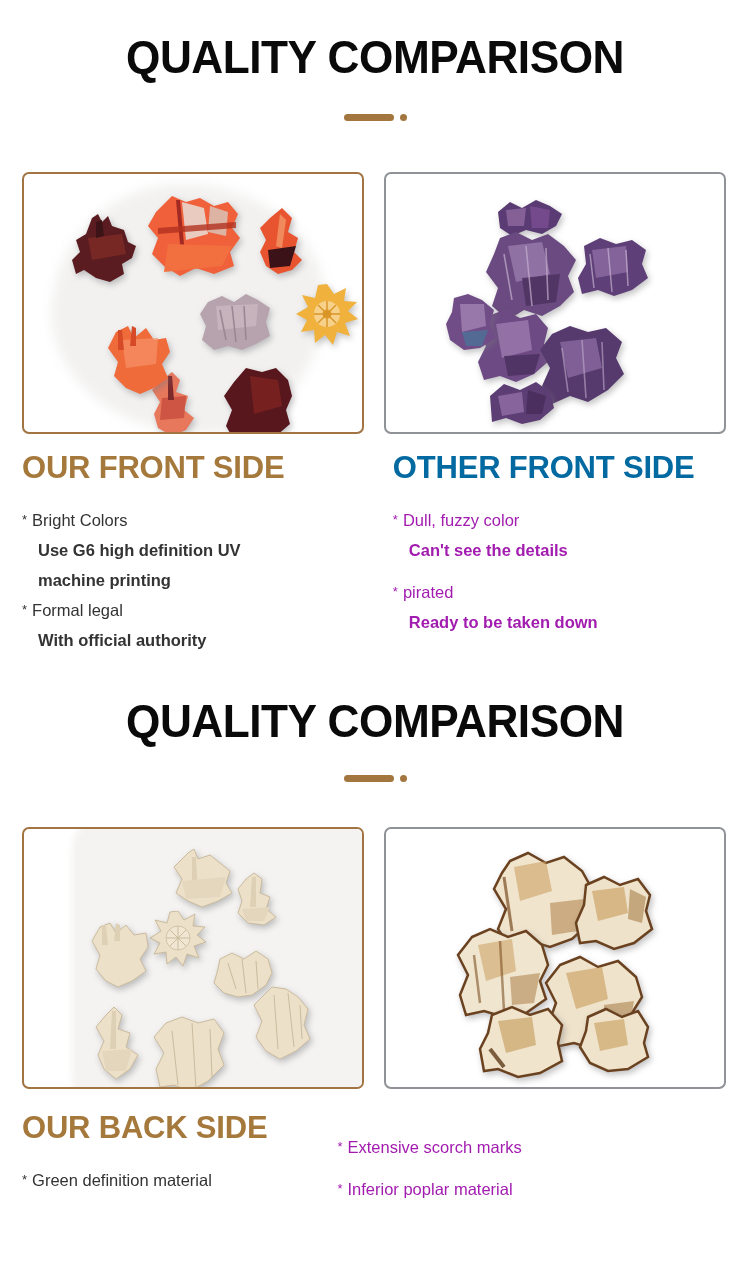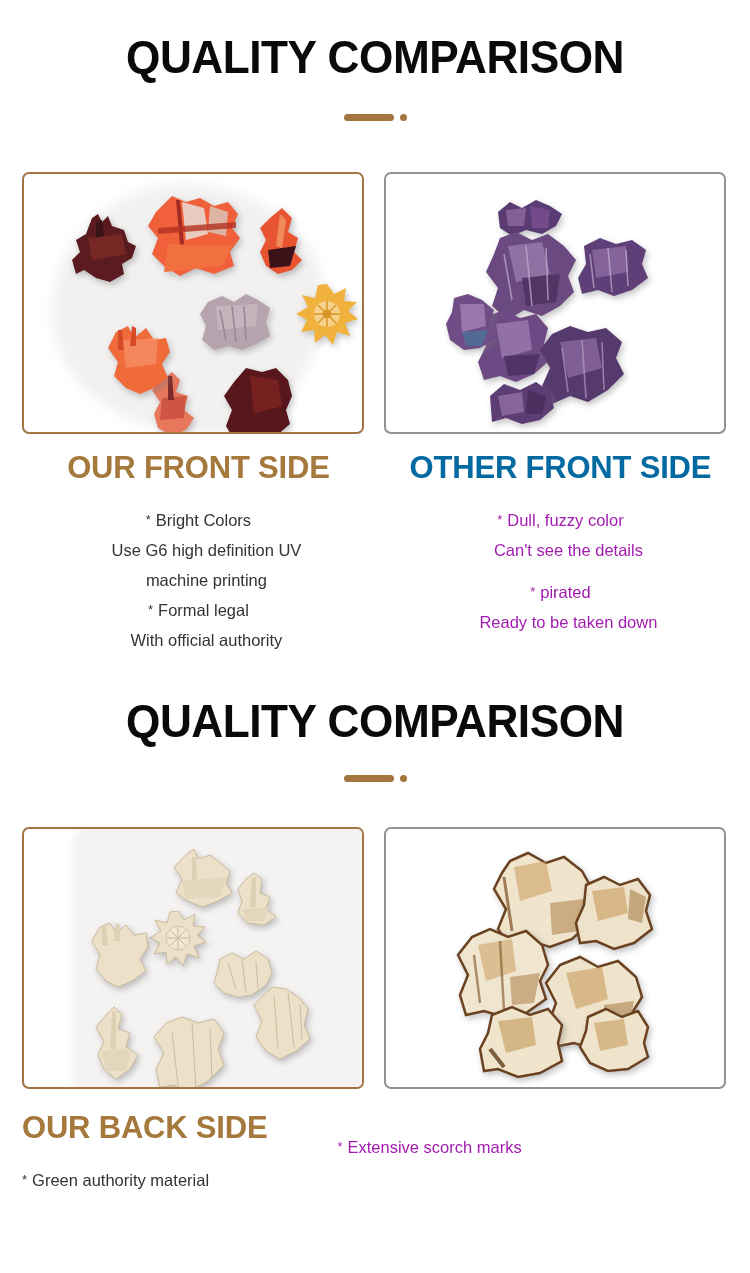--- a/index.html
+++ b/index.html
@@ -114,28 +114,28 @@
   }
   .ours-text   .b-line { color: #333333; }
   .theirs-text .b-line { color: #a21caf; }
 
   .star {
     display: inline-block;
     font-size: 13px;
     vertical-align: 2px;
     margin-right: 5px;
   }
-  .b-sub { padding-left: 16px; }
+  .b-sub { padding-left: 16px; font-weight: bold; }
   .b-sub.flush { padding-left: 0; }
 
   
   #title-1   { position: absolute; top: 33px;  left: 0; width: 750px; }
   #divider-1 { position: absolute; top: 114px; left: 0; width: 750px; }
   #frames-1  { position: absolute; top: 172px; left: 0; width: 750px; }
-  #caps-1    { position: absolute; top: 452px; left: 0; width: 750px; text-align: center; }
+  #caps-1    { position: absolute; top: 452px; left: 0; width: 750px; }
 
   #title-2   { position: absolute; top: 697px; left: 0; width: 750px; }
   #divider-2 { position: absolute; top: 775px; left: 0; width: 750px; }
   #frames-2  { position: absolute; top: 827px; left: 0; width: 750px; }
   #caps-2    { position: absolute; top: 1112px;left: 0; width: 642px; }
 
   .cap-head-gap { height: 20px; }
   .bullet-gap   { height: 12px; }
 </style>
 </head>
@@ -389,34 +389,37 @@
     </div>
   </div>
 
   <div id="caps-2" class="captions">
     <div class="col ours-text">
       <div class="cap-head ours">OUR BACK SIDE</div>
       <div class="cap-head-gap"></div>
       <ul class="bullets">
         <li>
           <div class="b-line">
-            <span class="star">*</span><span>Green authority material</span>
+            <span class="star">*</span><span>Green definition material</span>
           </div>
         </li>
       </ul>
     </div>
 
     <div class="col right theirs-text">
       <div class="cap-head-gap"></div>
       <ul class="bullets">
         <li>
           <div class="b-line">
             <span class="star">*</span><span>Extensive scorch marks</span>
           </div>
         </li>
         <li>
           <div class="bullet-gap"></div>
+          <div class="b-line">
+            <span class="star">*</span><span>Inferior poplar material</span>
+          </div>
         </li>
       </ul>
     </div>
   </div>
 
 </div>
 
 </body></html>

